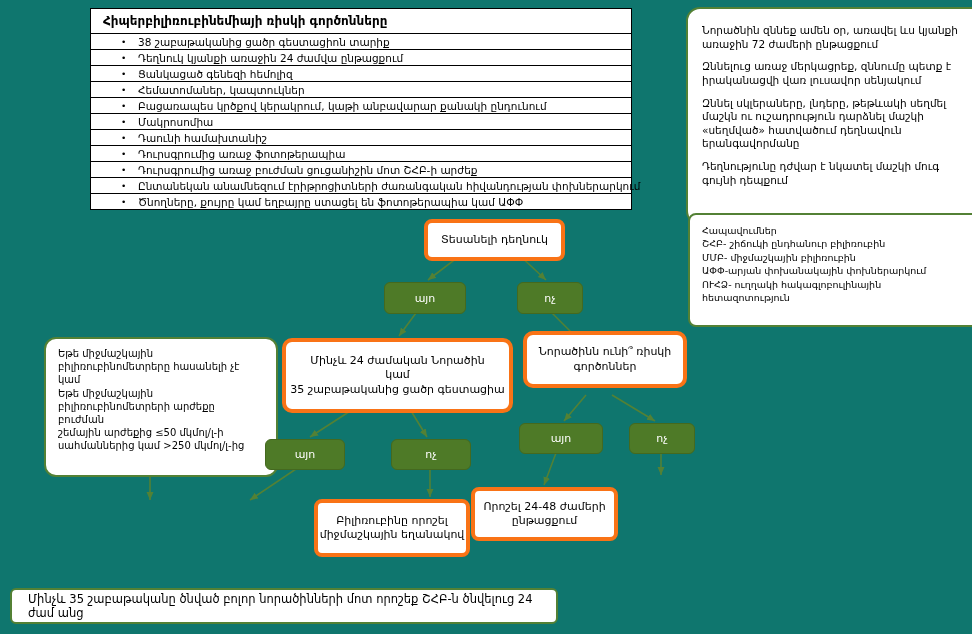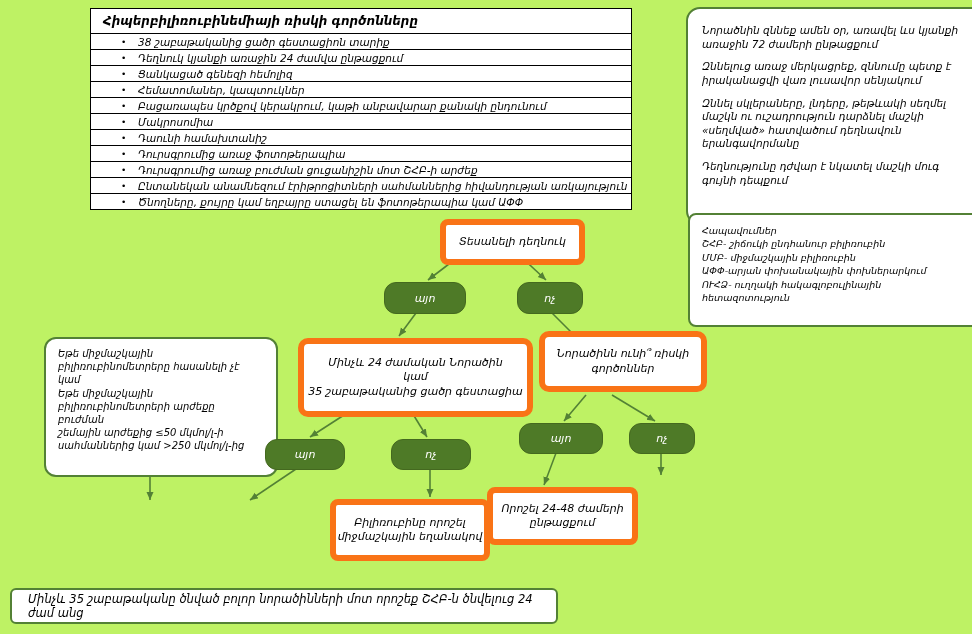--- a/index.html
+++ b/index.html
@@ -1,34 +1,34 @@
 <!DOCTYPE html>
 <html><head>
 <meta charset="utf-8">
 <style>
   html,body{margin:0;padding:0;background:#fff;}
   body{font-family:"DejaVu Sans","Liberation Sans",sans-serif;color:#000;}
-  #canvas{position:relative;width:972px;height:634px;background:#bef264;overflow:hidden;font-style:italic;}
+  #canvas{position:relative;width:972px;height:634px;background:#0f766e;overflow:hidden;}
   #arrows{position:absolute;left:0;top:0;width:972px;height:634px;pointer-events:none;}
 
   
   #risk-table{position:absolute;left:90px;top:8px;width:540px;border:1px solid #000;background:#fff;}
   #risk-table .hdr{font-size:12px;font-weight:bold;padding:5px 12px;border-bottom:1px solid #000;}
   #risk-table .row{display:flex;align-items:center;height:15px;border-bottom:1px solid #000;font-size:10.5px;padding-left:30px;white-space:nowrap;}
   #risk-table .row:last-child{border-bottom:none;}
   #risk-table .bullet{width:17px;font-size:9px;flex:0 0 17px;}
 
   .rbox{position:absolute;background:#fff;border:2px solid #538135;border-radius:10px;}
   #advice-box{left:686px;top:7px;width:268px;height:192px;border-radius:14px;padding:11px 14px;font-size:10.5px;line-height:1.3;}
   #advice-box p{margin:4px 0 9px 0;}
   #advice-box p:last-child{margin-bottom:0;}
   #abbr-box{left:688px;top:213px;width:266px;height:92px;border-radius:8px;padding:9px 12px;font-size:9.5px;line-height:1.42;}
 
-  .node{position:absolute;background:#fff;border:6px solid #f97316;border-radius:8px;display:flex;align-items:center;justify-content:center;text-align:center;font-size:11px;white-space:pre-line;line-height:1.3;margin-left:16px;}
-  .yn{position:absolute;background:#4e7a27;border:1px solid #44691f;border-radius:12px;color:#fff;display:flex;align-items:center;justify-content:center;font-size:11px;}
+  .node{position:absolute;background:#fff;border:4px solid #f97316;border-radius:8px;display:flex;align-items:center;justify-content:center;text-align:center;font-size:11px;white-space:pre-line;line-height:1.3;}
+  .yn{position:absolute;background:#4e7a27;border:1px solid #44691f;border-radius:6px;color:#fff;display:flex;align-items:center;justify-content:center;font-size:11px;}
 
   #node-start{left:424px;top:219px;width:133px;height:34px;}
   #yes1{left:384px;top:282px;width:80px;height:30px;}
   #no1{left:517px;top:282px;width:64px;height:30px;}
   #node-branch1{left:282px;top:338px;width:223px;height:67px;border-radius:10px;}
   #node-branch2{left:523px;top:331px;width:156px;height:49px;border-radius:10px;}
   #note-left{left:44px;top:337px;width:206px;height:120px;border-radius:12px;padding:8px 12px;font-size:10px;line-height:1.32;white-space:pre-line;}
   #yes2{left:265px;top:439px;width:78px;height:29px;}
   #no2{left:391px;top:439px;width:78px;height:29px;}
   #yes3{left:519px;top:423px;width:82px;height:29px;}
@@ -98,21 +98,21 @@
     <div class="row">
         <span class="bullet">•</span>
         <span>Դուրսգրումից առաջ ֆոտոթերապիա</span>
       </div>
     <div class="row">
         <span class="bullet">•</span>
         <span>Դուրսգրումից առաջ բուժման ցուցանիշին մոտ ՇՀԲ-ի արժեք</span>
       </div>
     <div class="row">
         <span class="bullet">•</span>
-        <span>Ընտանեկան անամնեզում էրիթրոցիտների սահմաններից հիվանդության առկայություն</span>
+        <span>Ընտանեկան անամնեզում էրիթրոցիտների ժառանգական հիվանդության փոխներարկում</span>
       </div>
     <div class="row">
         <span class="bullet">•</span>
         <span>Ծնողները, քույրը կամ եղբայրը ստացել են ֆոտոթերապիա կամ ԱՓՓ</span>
       </div>
   </div>
 
   <div id="advice-box" class="rbox">
     <p>Նորածնին զննեք ամեն օր, առավել ևս կյանքի առաջին 72 ժամերի ընթացքում</p>
     <p>Զննելուց առաջ մերկացրեք, զննումը պետք է իրականացվի վառ լուսավոր սենյակում</p>

